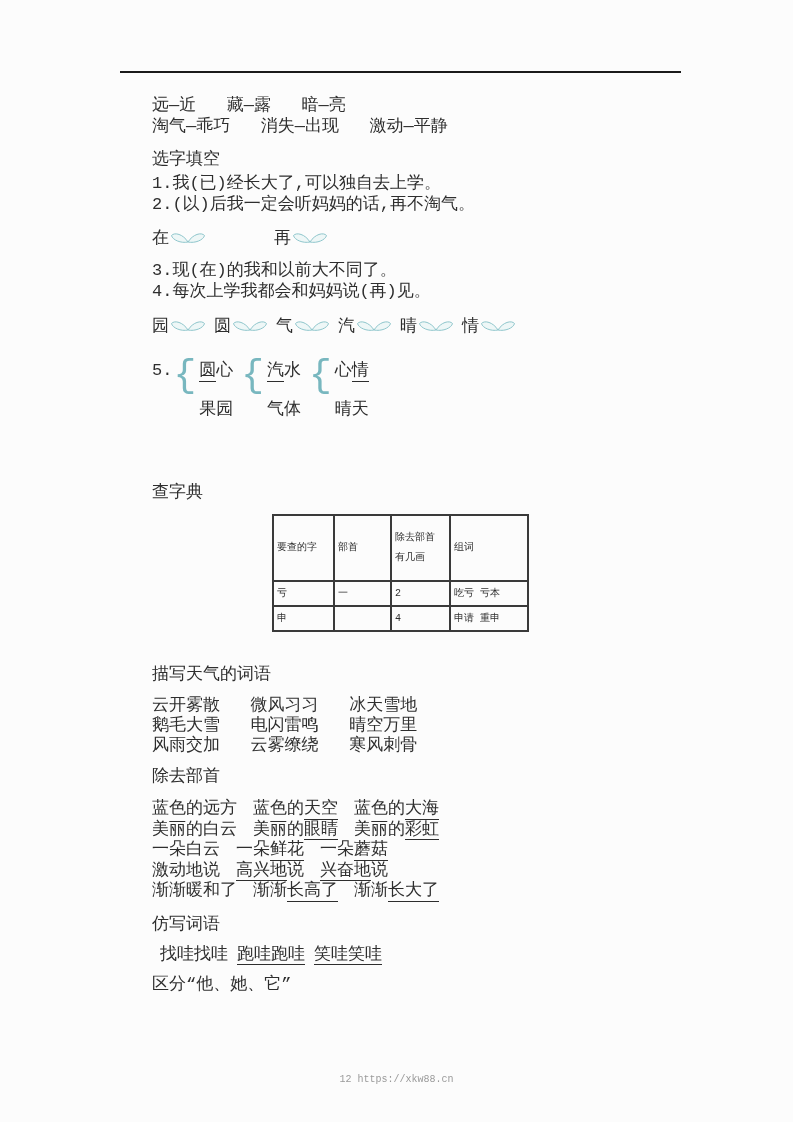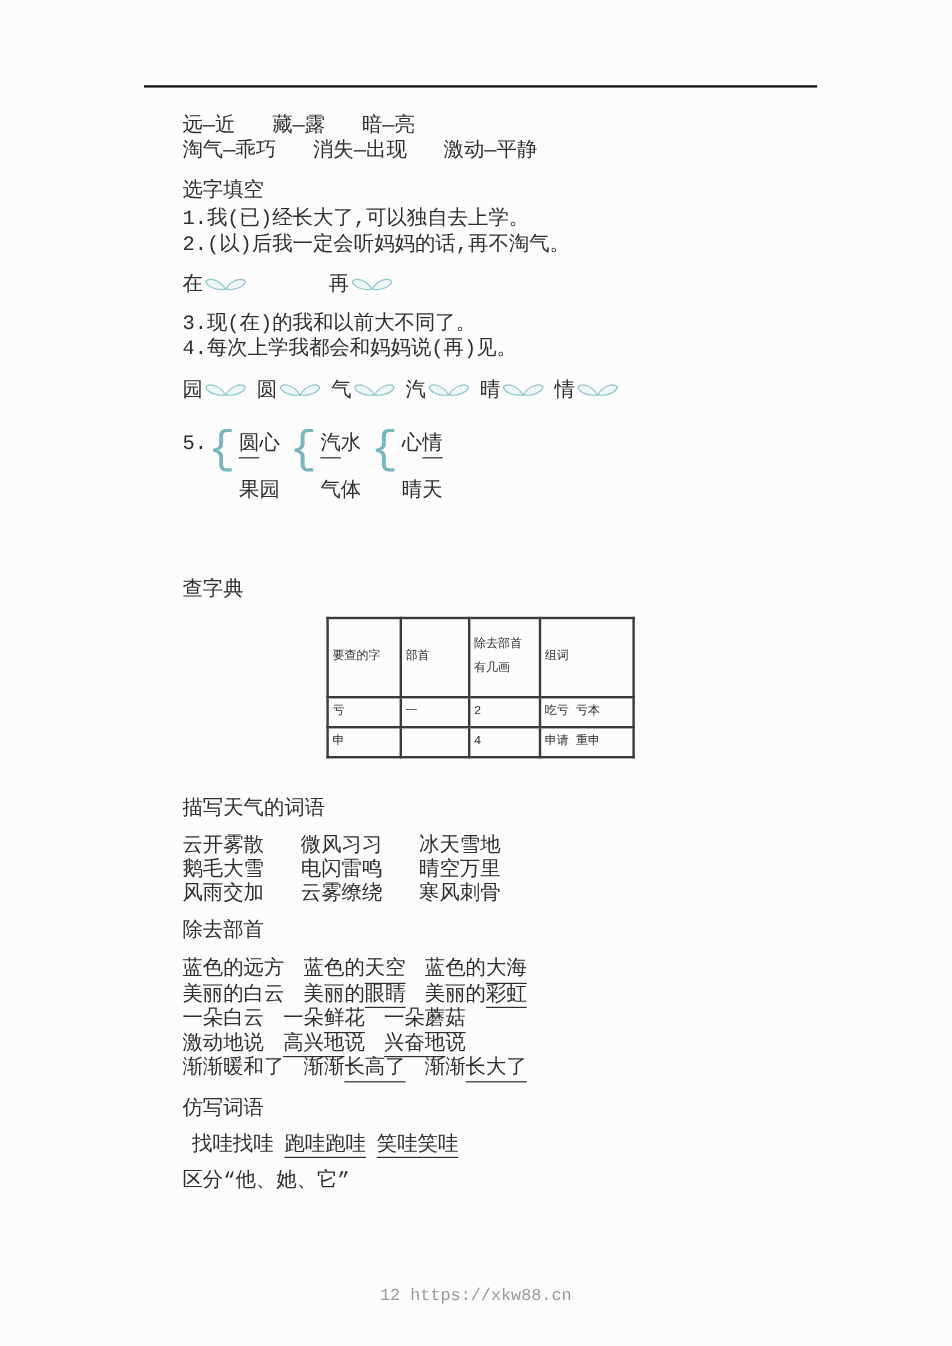--- a/index.html
+++ b/index.html
@@ -91,21 +91,21 @@
   .colloc-rows .phrase { margin-right: 16px; }
   .mimic-line .phrase { margin-right: 9px; }
 
   .footer {
     position: absolute;
     top: 1070px;
     left: 0;
     width: 100%;
     text-align: center;
     color: #9a9a9a;
-    font-size: 14px;
+    font-size: 10px;
     line-height: 20px;
   }
 </style>
 </head>
 <body>
 
 <div class="page">
   <div class="rule"></div>
 
   <div class="content">

